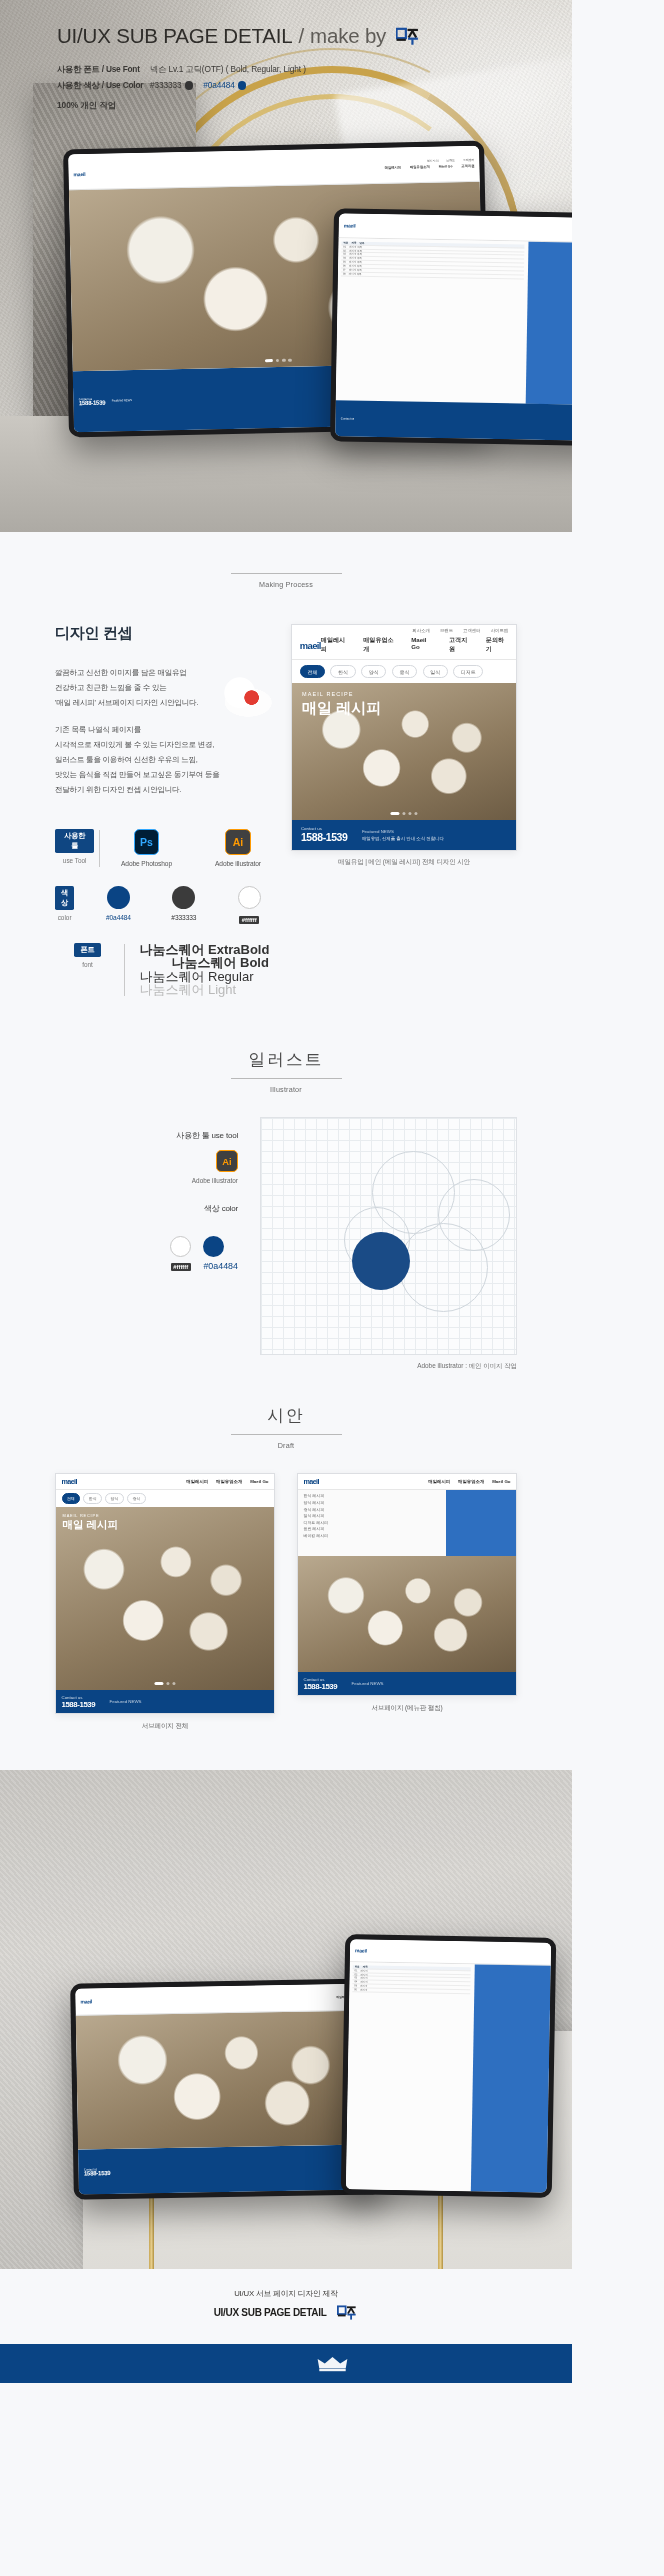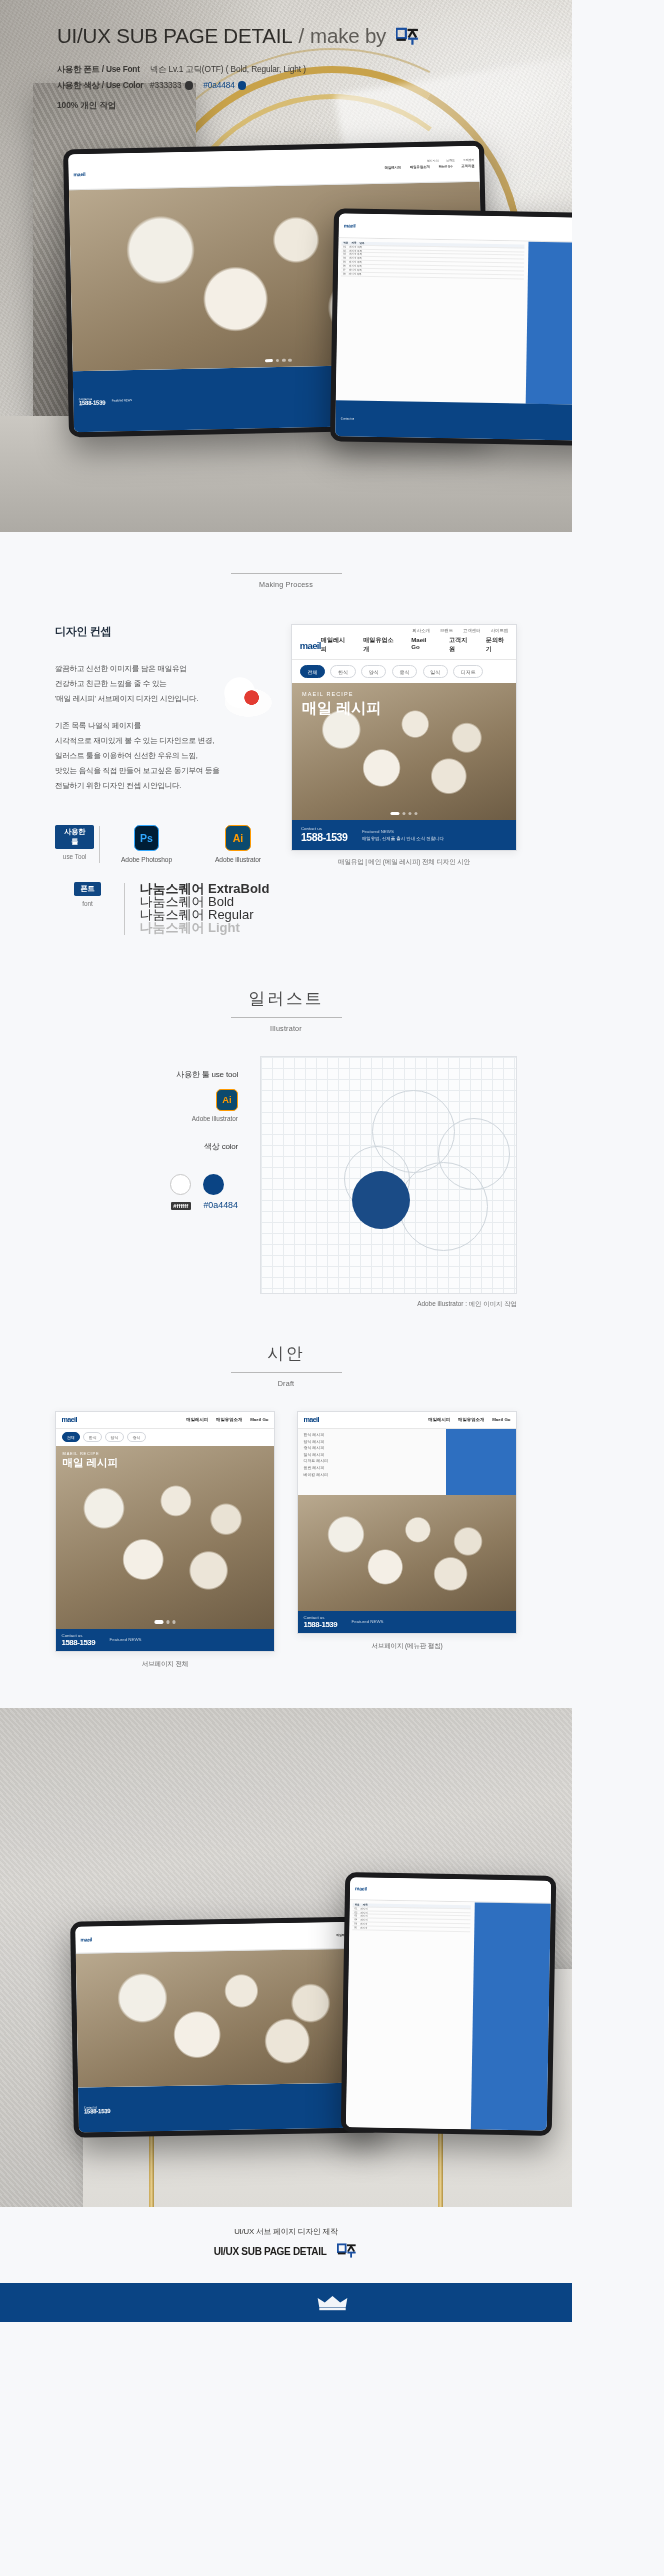--- a/index.html
+++ b/index.html
@@ -134,21 +134,21 @@
   .sect-head{ text-align:center; padding:34px 0 0; }
   .sect-head .ko{ font-size:16.6px; font-weight:300; color:#4a4a4a; letter-spacing:2.2px; }
   .sect-head .rule{ width:111px; height:0.6px; background:#b9b9b9; margin:7.2px auto 6.1px; }
   .sect-head .en{ font-size:7.2px; color:#6a6a6a; letter-spacing:0.2px; }
 
   .band{ background:#f7f8fa; }
 
   
   .concept{ display:flex; padding:35px 55px 0; gap:20px; }
   .concept-left{ width:216px; position:relative; }
-  .c-title{ font-size:11px; font-weight:800; color:#23303f; letter-spacing:-0.3px; }
+  .c-title{ font-size:15px; font-weight:800; color:#23303f; letter-spacing:-0.3px; }
   .c-body{ margin-top:22px; font-size:7.5px; line-height:15px; color:#4b4b4b; letter-spacing:-0.2px; }
   .c-body p + p { margin-top:12.2px; }
   .milk{
     position:absolute; right:-6.6px; top:37px; width:66px; height:61px;
     background:
       radial-gradient(circle at 60% 60%, #e23b32 0 13%, rgba(0,0,0,0) 14%),
       radial-gradient(circle at 42% 52%, #fff 0 30%, rgba(255,255,255,0) 32%),
       radial-gradient(ellipse 33px 20px at 55% 68%, #fdfdfd 0 70%, rgba(255,255,255,0) 72%);
     filter:blur(0.1px);
   }
@@ -161,33 +161,33 @@
     padding:2.2px 6.1px; border-radius:1.7px; letter-spacing:-0.2px;
   }
   .spec-key .en{ display:block; margin-top:3.9px; font-size:6.4px; color:#777; }
   .spec-div{ width:0.6px; background:#c9c9c9; align-self:stretch; margin:1.1px 14.4px 0 4.4px; min-height:32px;}
   .spec-val{ flex:1; display:flex; gap:25.5px; align-items:flex-start; }
 
   .tool{ text-align:center; width:66px; }
   .tool .ico{ width:25.5px; height:25.5px; border-radius:5.5px; margin:0 auto 5px;
               display:flex; align-items:center; justify-content:center; font-weight:800; font-size:10.5px; }
   .ico-ps{ background:#001e36; color:#31a8ff; border:0.8px solid #31a8ff; }
-  .ico-ai{ background:#0c4a6e; color:#ff9a00; border:0.8px solid #ff9a00;text-align:right; }
+  .ico-ai{ background:#404040; color:#ff9a00; border:0.8px solid #ff9a00;text-align:right; }
   .tool .nm{ font-size:6.6px; color:#555; letter-spacing:-0.1px; }
 
   .swatch{ text-align:center; width:51px; }
   .swatch .dot{ width:23px; height:23px; border-radius:50%; margin:0 auto 5.5px; }
   .swatch .hx{ font-size:6.6px; letter-spacing:-0.1px; }
   .hx-blue{ color:#0a4484; }
   .hx-dark{ color:#333; }
   .hx-white{ background:#3a3a3a; color:#fff; padding:1.1px 2.8px; border-radius:1.1px; font-weight:700; font-size:5.8px;}
 
   .fonts{ font-size:13px; line-height:13.3px; color:#333; }
-  .f-xb{ font-weight:800; } .f-b{ font-weight:400; } .f-r{ font-weight:400; }
-  .f-l{ font-weight:700; color:#b9b9b9; }
+  .f-xb{ font-weight:800; } .f-b{ font-weight:700;margin-left:32px; } .f-r{ font-weight:400; }
+  .f-l{ font-weight:400; color:#b9b9b9; }
 
   .concept-right{ flex:1; }
   .shot{
     width:100%; border:0.6px solid #dcdee2; background:#fff; box-shadow:0 2.2px 7.8px rgba(0,0,0,.07);
     overflow:hidden; display:flex; flex-direction:column;
   }
   .shot-cap{ text-align:center; font-size:6.6px; color:#6d6d6d; margin-top:7.2px; letter-spacing:-0.2px; }
 
   
   .wm{ display:flex; flex-direction:column; background:#fff; }
@@ -438,20 +438,41 @@
                 <div class="ico ico-ps">Ps</div>
                 <div class="nm">Adobe Photoshop</div>
               </div>
               <div class="tool">
                 <div class="ico ico-ai">Ai</div>
                 <div class="nm">Adobe illustrator</div>
               </div>
             </div>
           </div>
 
+          <div class="spec-row">
+            <div class="spec-key">
+              <span class="chip">색상</span>
+              <span class="en">color</span>
+            </div>
+            <div class="spec-div"></div>
+            <div class="spec-val" style="gap:14.4px">
+              <div class="swatch">
+                <div class="dot" style="background:#0a4484"></div>
+                <div class="hx hx-blue">#0a4484</div>
+              </div>
+              <div class="swatch">
+                <div class="dot" style="background:#3b3b3b"></div>
+                <div class="hx hx-dark">#333333</div>
+              </div>
+              <div class="swatch">
+                <div class="dot" style="background:#fff;border:0.6px solid #c8c8c8"></div>
+                <div><span class="hx-white">#ffffff</span></div>
+              </div>
+            </div>
+          </div>
 
           <div class="spec-row">
             <div class="spec-key">
               <span class="chip">폰트</span>
               <span class="en">font</span>
             </div>
             <div class="spec-div"></div>
             <div class="spec-val">
               <div class="fonts">
                 <div class="f-xb">나눔스퀘어 ExtraBold</div>

